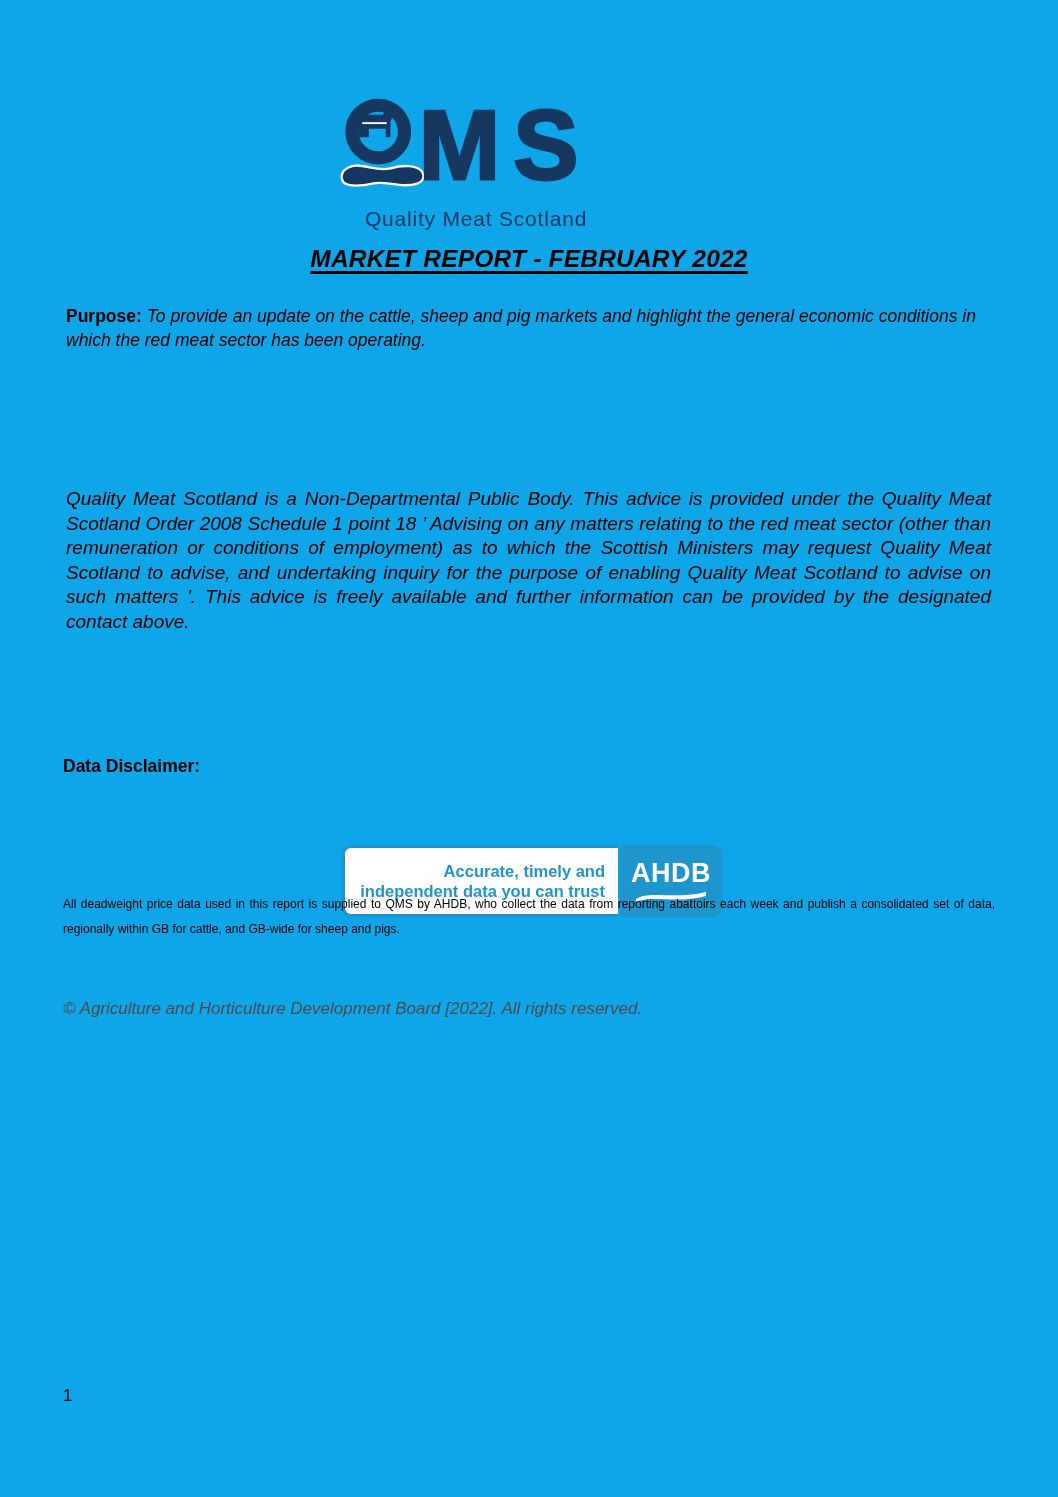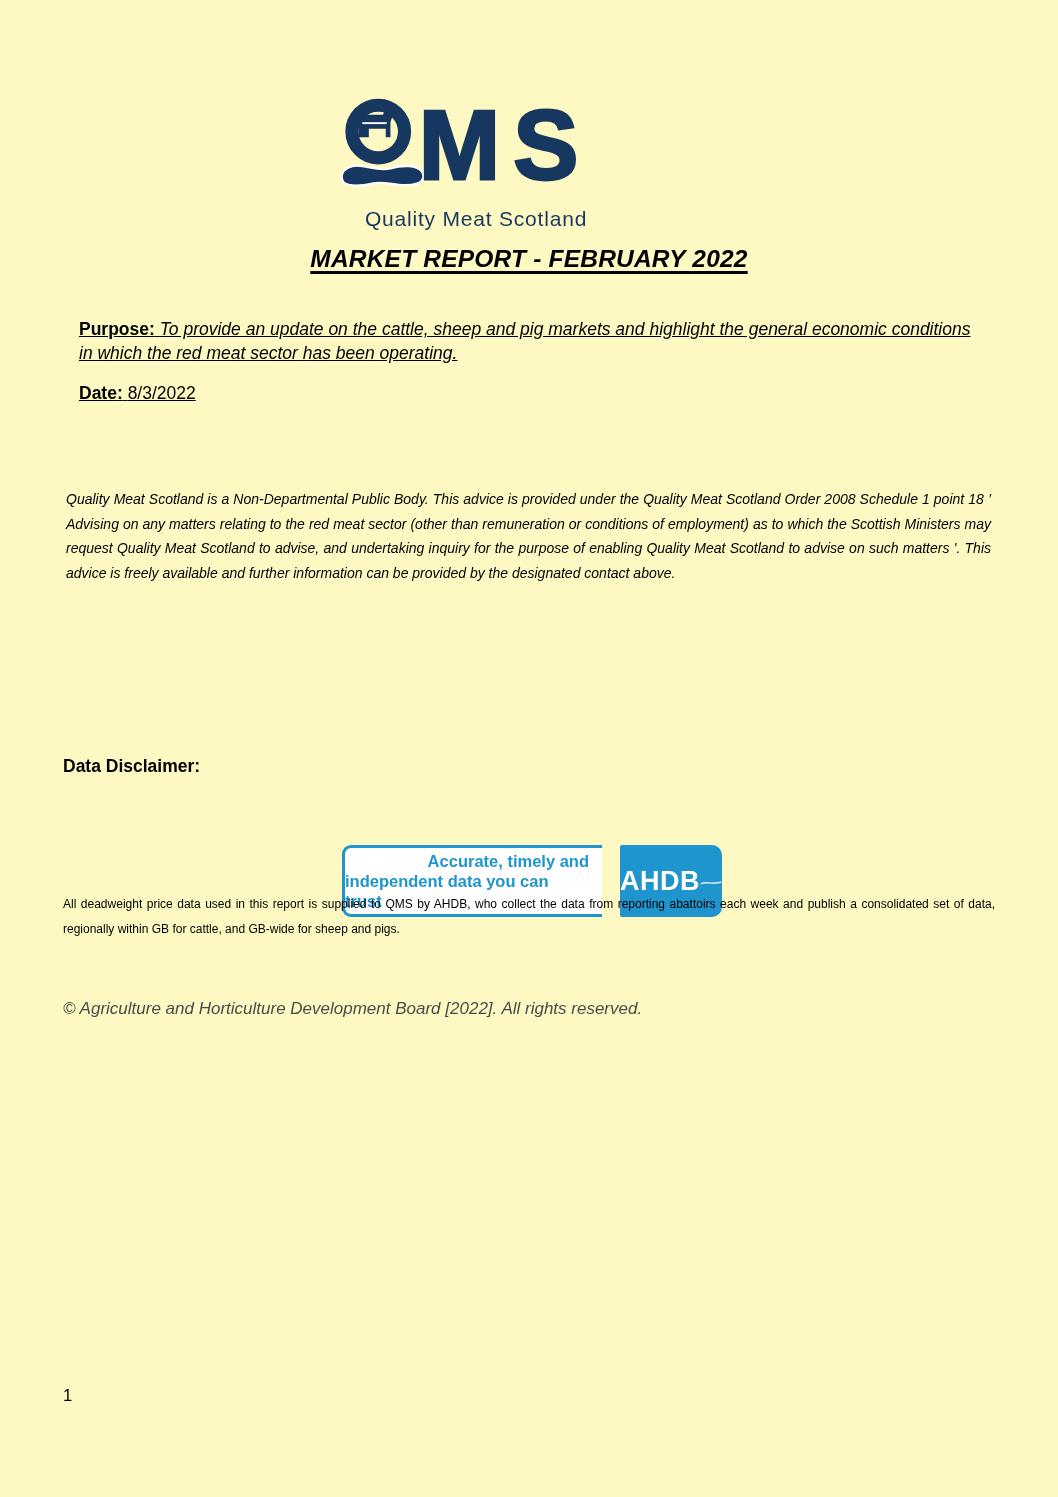--- a/index.html
+++ b/index.html
@@ -1,51 +1,51 @@
 <!DOCTYPE html>
 <html><head>
 <meta charset="utf-8">
 <style>
   html,body { margin:0; padding:0; background:#ffffff; }
   .page {
-    position:relative; width:1058px; height:1497px; background:#fef9c3;
+    position:relative; width:1058px; height:1497px; background:#0ea5e9;
     font-family:"Liberation Sans", sans-serif; color:#000; overflow:hidden;
     margin:0 auto;
   }
   
   .logo-wrap { position:absolute; top:94px; left:338px; width:276px; text-align:center; }
   .qms-logo { display:block; width:276px; height:94px; margin:0 auto; }
   .logo-tagline { margin-top:19px; font-weight:normal; font-size:21px; letter-spacing:0.8px; color:#16375f; }
   
   .title-row { position:absolute; top:245px; left:0; width:100%; text-align:center; }
   .title-row span {
     font-size:24.5px; font-weight:bold; letter-spacing:0.2px;
     text-decoration:underline; text-decoration-thickness:2.5px; text-underline-offset:4px;font-style:italic;
   }
   
   .meta { position:absolute; top:301px; left:63px; width:932px; font-size:17.5px; line-height:24px; }
-  .meta p { margin:16px;text-decoration:underline; }
+  .meta p { margin:3px; }
   .b { font-weight:bold; }
   .i { font-style:italic; }
   
   .statement {
     position:absolute; top:487px; left:66px; width:925px;
-    font-size:14px; line-height:24.5px; font-style:italic; text-align:justify;
+    font-size:19px; line-height:24.5px; font-style:italic; text-align:justify;
   }
   
   .disclaimer-heading { position:absolute; top:756px; left:63px; font-size:17.5px; font-weight:bold; }
   .ahdb-banner { position:absolute; top:845px; left:342px; width:380px; height:72px; display:flex; }
   .ahdb-left {
     flex:1; border:3px solid #1e95cc; border-right:none; border-radius:9px 0 0 9px;
     background:#fff; display:flex; flex-direction:column; justify-content:center; align-items:flex-end;
     padding-right:13px; color:#1e95cc; font-weight:bold; font-size:16.5px; line-height:20px;
   }
   .ahdb-right {
-    width:102px; margin-left:18px; background:#1e95cc; border-radius:2px 10px 10px 2px;
-    color:#fff; display:flex; align-items:center; justify-content:center;
+    width:102px; margin-left:2px; background:#1e95cc; border-radius:2px 10px 10px 2px;
+    color:#fff; display:flex; flex-direction:column; align-items:center; justify-content:center;
   }
   .ahdb-brand { font-weight:bold; font-size:27px; line-height:1; letter-spacing:0.5px; }
   .ahdb-wave { width:74px; height:13px; margin-top:2px; }
   .deadweight {
     position:absolute; top:892px; left:63px; width:932px;
     font-size:12px; line-height:25px; text-align:justify;
   }
   .copyright {
     position:absolute; top:996px; left:63px; width:932px;
     font-size:17px; line-height:25px; font-style:italic; color:#4a4a4a;
@@ -72,21 +72,20 @@
     </svg>
     <div class="logo-tagline">Quality Meat Scotland</div>
   </div>
 
   <div class="title-row">
     <span>MARKET REPORT - FEBRUARY 2022</span>
   </div>
 
   <div class="meta">
     <p><span class="b">Purpose:</span><span> </span><span class="i">To provide an update on the cattle, sheep and pig markets and highlight the general economic conditions in which the red meat sector has been operating.</span></p>
-    <p><span class="b">Date:</span><span> </span><span>8/3/2022</span></p>
   </div>
 
   <div class="statement">Quality Meat Scotland is a Non-Departmental Public Body. This advice is provided under the Quality Meat Scotland Order 2008 Schedule 1 point 18 ’ Advising on any matters relating to the red meat sector (other than remuneration or conditions of employment) as to which the Scottish Ministers may request Quality Meat Scotland to advise, and undertaking inquiry for the purpose of enabling Quality Meat Scotland to advise on such matters '. This advice is freely available and further information can be provided by the designated contact above.</div>
 
   <div class="disclaimer-heading">Data Disclaimer:</div>
 
   <div class="ahdb-banner">
     <div class="ahdb-left">
       <span>Accurate, timely and</span>
       <span>independent data you can trust</span>

